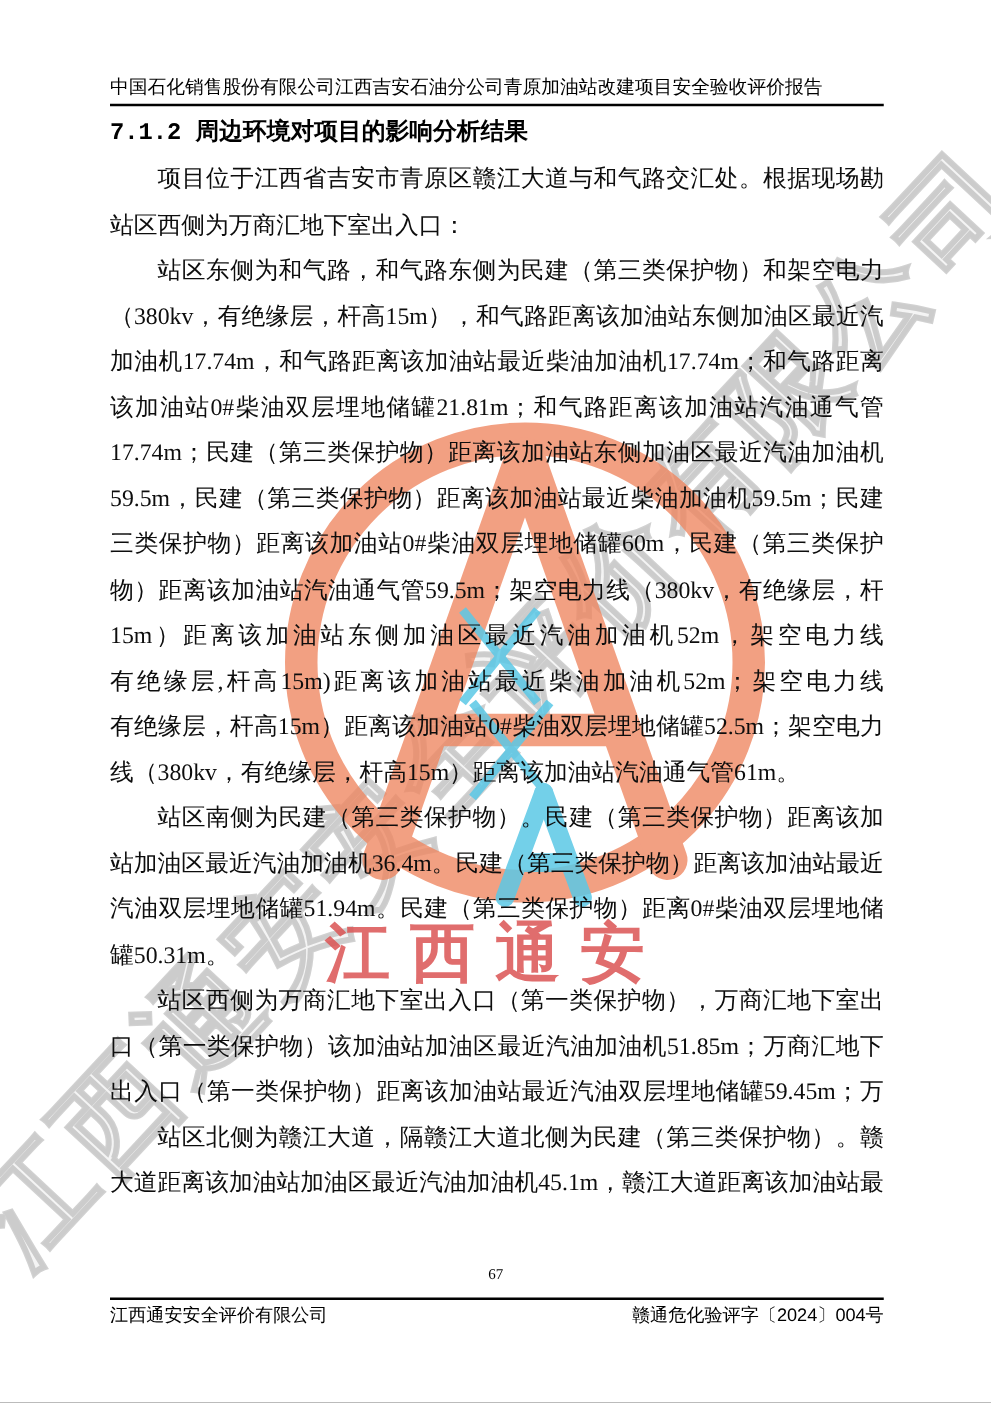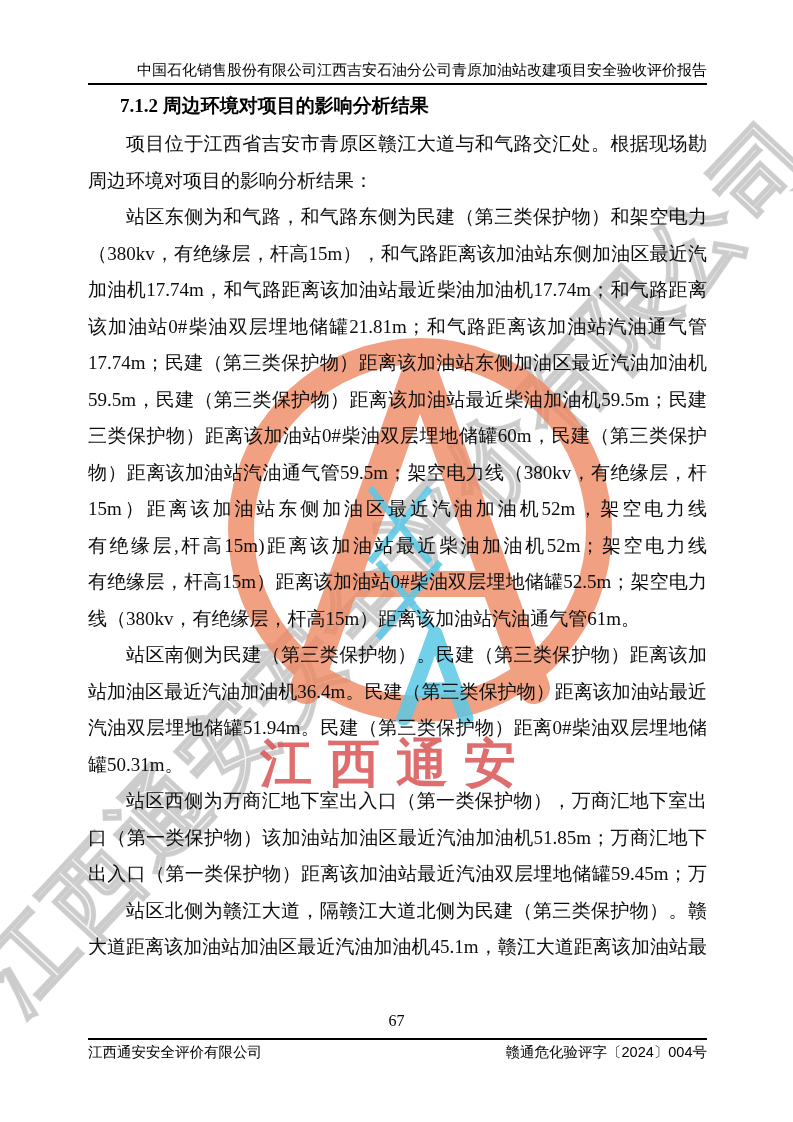--- a/index.html
+++ b/index.html
@@ -38,55 +38,54 @@
     white-space:nowrap;
   }
 
   
   .content-layer { position:absolute; inset:0; z-index:1; }
 
   .doc-header {
     position:absolute; left:88px; right:86px; top:60px;
     border-bottom:2px solid #000;
     padding-bottom:4px;
-    text-align:right;
+    text-align:left;
     font-family:"Liberation Sans", sans-serif;
     font-size:15px; line-height:19px;
     color:#000;
   }
 
   .section-heading {
     position:absolute; left:88px; right:86px; top:93px;
-    font-family:Liberation Serif, serif;
+    font-family:Liberation Mono, monospace;
     font-weight:bold;
     font-size:19px; line-height:26px;
     color:#000;
     margin-top:0;
-    margin-left:32px;
   }
 
   .body-text {
     position:absolute; left:88px; right:86px; top:126px;
     font-size:19px;
     line-height:36.5px;
     color:#0d0d0d;
   }
   .body-text .line {
     text-align: justify;
     text-align-last: justify;
     height:36.5px;
     overflow:hidden;
   }
   .body-text .line.first { text-indent: 2em; }
   .body-text .line.lastline { text-align-last: left; }
 
   .page-number {
     position:absolute; left:0; right:0; top:1012px;
     text-align:center;
-    font-size:16px;
+    font-size:12px;
     color:#000;
   }
 
   .doc-footer {
     position:absolute; left:88px; right:86px; top:1038px;
     border-top:2px solid #000;
     padding-top:3px;
     display:flex;
     justify-content:space-between;
     font-family:"Liberation Sans", sans-serif;
@@ -127,21 +126,21 @@
   </div>
 
   <div class="content-layer">
 
     <div class="doc-header">中国石化销售股份有限公司江西吉安石油分公司青原加油站改建项目安全验收评价报告</div>
 
     <div class="section-heading">7.1.2 周边环境对项目的影响分析结果</div>
 
     <div class="body-text">
         <div class="line first">项目位于江西省吉安市青原区赣江大道与和气路交汇处。根据现场勘查</div>
-        <div class="line lastline">周边环境对项目的影响分析结果：</div>
+        <div class="line lastline">站区西侧为万商汇地下室出入口：</div>
         <div class="line first">站区东侧为和气路，和气路东侧为民建（第三类保护物）和架空电力线</div>
         <div class="line">（380kv，有绝缘层，杆高15m），和气路距离该加油站东侧加油区最近汽油</div>
         <div class="line">加油机17.74m，和气路距离该加油站最近柴油加油机17.74m；和气路距离</div>
         <div class="line">该加油站0#柴油双层埋地储罐21.81m；和气路距离该加油站汽油通气管</div>
         <div class="line">17.74m；民建（第三类保护物）距离该加油站东侧加油区最近汽油加油机</div>
         <div class="line">59.5m，民建（第三类保护物）距离该加油站最近柴油加油机59.5m；民建（第</div>
         <div class="line">三类保护物）距离该加油站0#柴油双层埋地储罐60m，民建（第三类保护</div>
         <div class="line">物）距离该加油站汽油通气管59.5m；架空电力线（380kv，有绝缘层，杆高</div>
         <div class="line">15m）距离该加油站东侧加油区最近汽油加油机52m，架空电力线（380kv，</div>
         <div class="line">有绝缘层,杆高15m)距离该加油站最近柴油加油机52m；架空电力线(380kv，</div>

